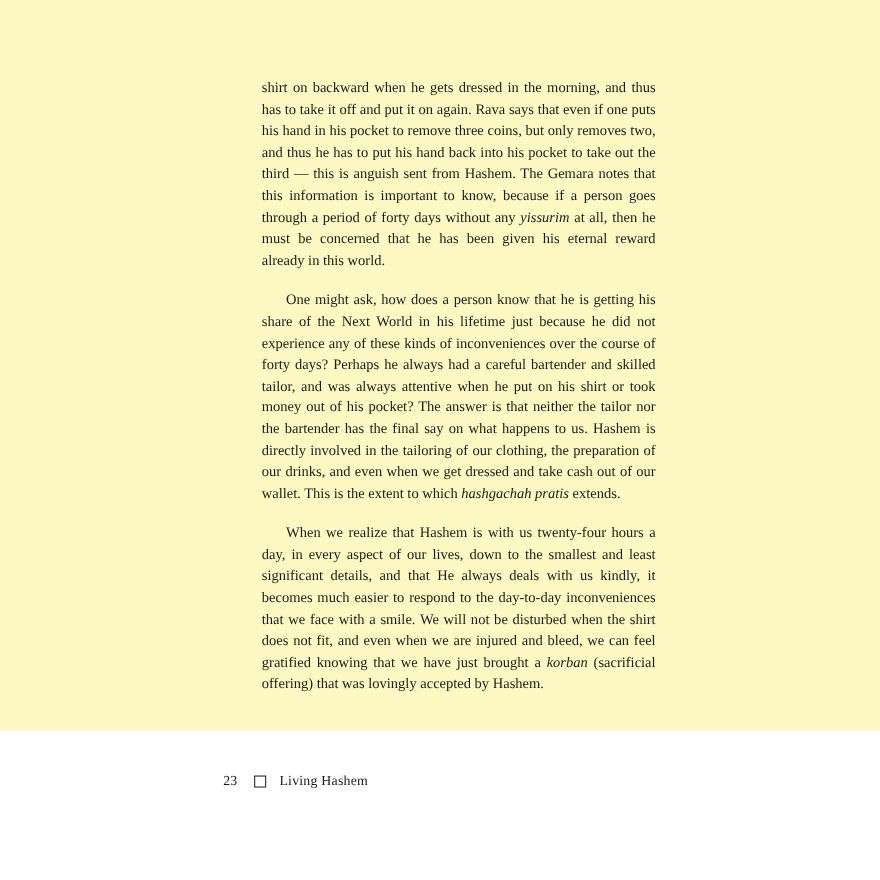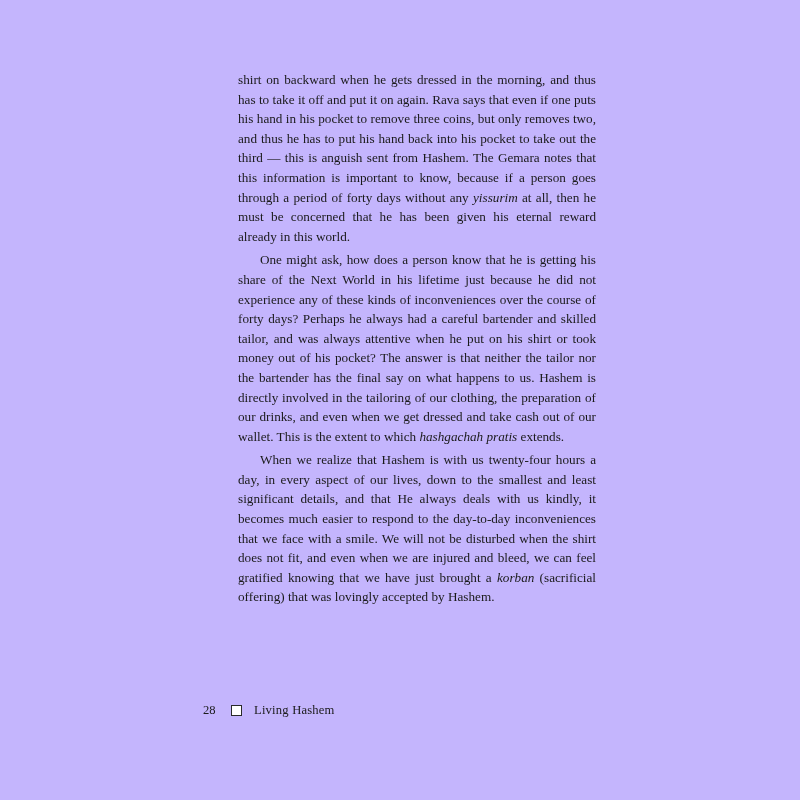--- a/index.html
+++ b/index.html
@@ -13,42 +13,42 @@
     font-family: "Liberation Sans", sans-serif;
     color: #000000;
     position: relative;
     overflow: hidden;
   }
   .page {
     position: absolute;
     left: 0;
     top: 0;
     width: 800px;
-    height: 800px;
-    background: #c4b5fd;
+    height: 664px;
+    background: #fef9c3;
   }
   .text-column {
     position: absolute;
     left: 238px;
     top: 70px;
     width: 358px;
   }
   .para {
     margin: 0 0 0 0;
     font-family: "Liberation Serif", serif;
     font-size: 13.2px;
     line-height: 19.6px;
     text-align: justify;
     text-justify: inter-word;
     color: #1a1a1a;
     hyphens: manual;
   }
   .para + .para {
     text-indent: 22px;
-    margin-top: 4px;
+    margin-top: 16px;
   }
   .para em {
     font-style: italic;
   }
   .footer {
     position: absolute;
     left: 203px;
     top: 703px;
     width: 400px;
     display: flex;
@@ -79,18 +79,18 @@
 
 <div class="page">
 
   <div class="text-column">
     <p class="para">shirt on backward when he gets dressed in the morning, and thus has to take it off and put it on again. Rava says that even if one puts his hand in his pocket to remove three coins, but only removes two, and thus he has to put his hand back into his pocket to take out the third — this is anguish sent from Hashem. The Gemara notes that this information is important to know, because if a person goes through a period of forty days without any <em>yissurim</em> at all, then he must be concerned that he has been given his eternal reward already in this world.</p>
     <p class="para">One might ask, how does a person know that he is getting his share of the Next World in his lifetime just because he did not experience any of these kinds of inconveniences over the course of forty days? Perhaps he always had a careful bartender and skilled tailor, and was always attentive when he put on his shirt or took money out of his pocket? The answer is that neither the tailor nor the bartender has the final say on what happens to us. Hashem is directly involved in the tailoring of our clothing, the preparation of our drinks, and even when we get dressed and take cash out of our wallet. This is the extent to which <em>hashgachah pratis</em> extends.</p>
     <p class="para">When we realize that Hashem is with us twenty-four hours a day, in every aspect of our lives, down to the smallest and least significant details, and that He always deals with us kindly, it becomes much easier to respond to the day-to-day inconveniences that we face with a smile. We will not be disturbed when the shirt does not fit, and even when we are injured and bleed, we can feel gratified knowing that we have just brought a <em>korban</em> (sacrificial offering) that was lovingly accepted by Hashem.</p>
   </div>
 
   <div class="footer">
-    <span class="footer-page-number">28</span>
+    <span class="footer-page-number">23</span>
     <span class="footer-sep"></span>
     <span class="footer-title">Living Hashem</span>
   </div>
 
 </div>
 
 </body></html>

